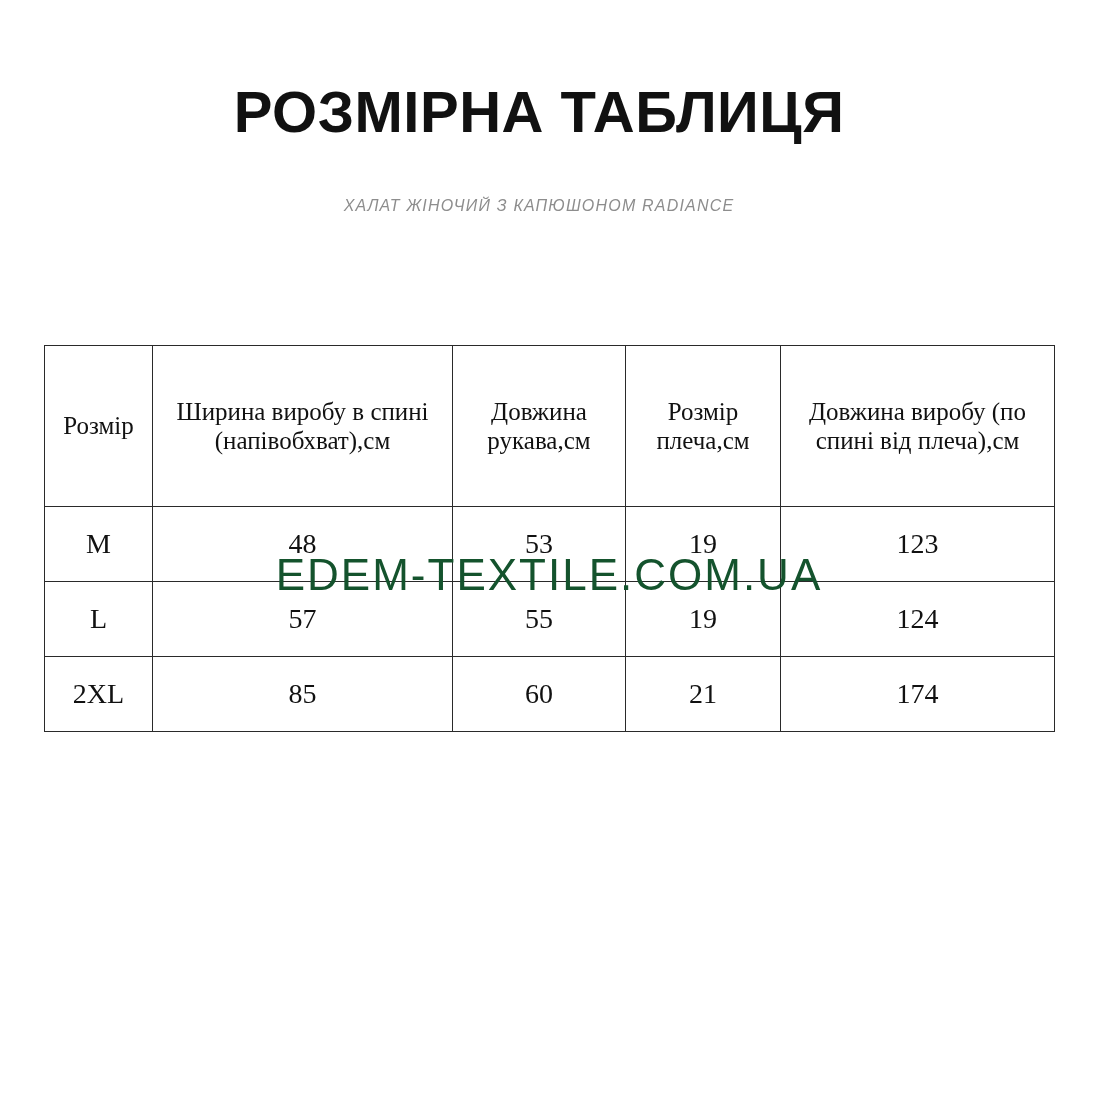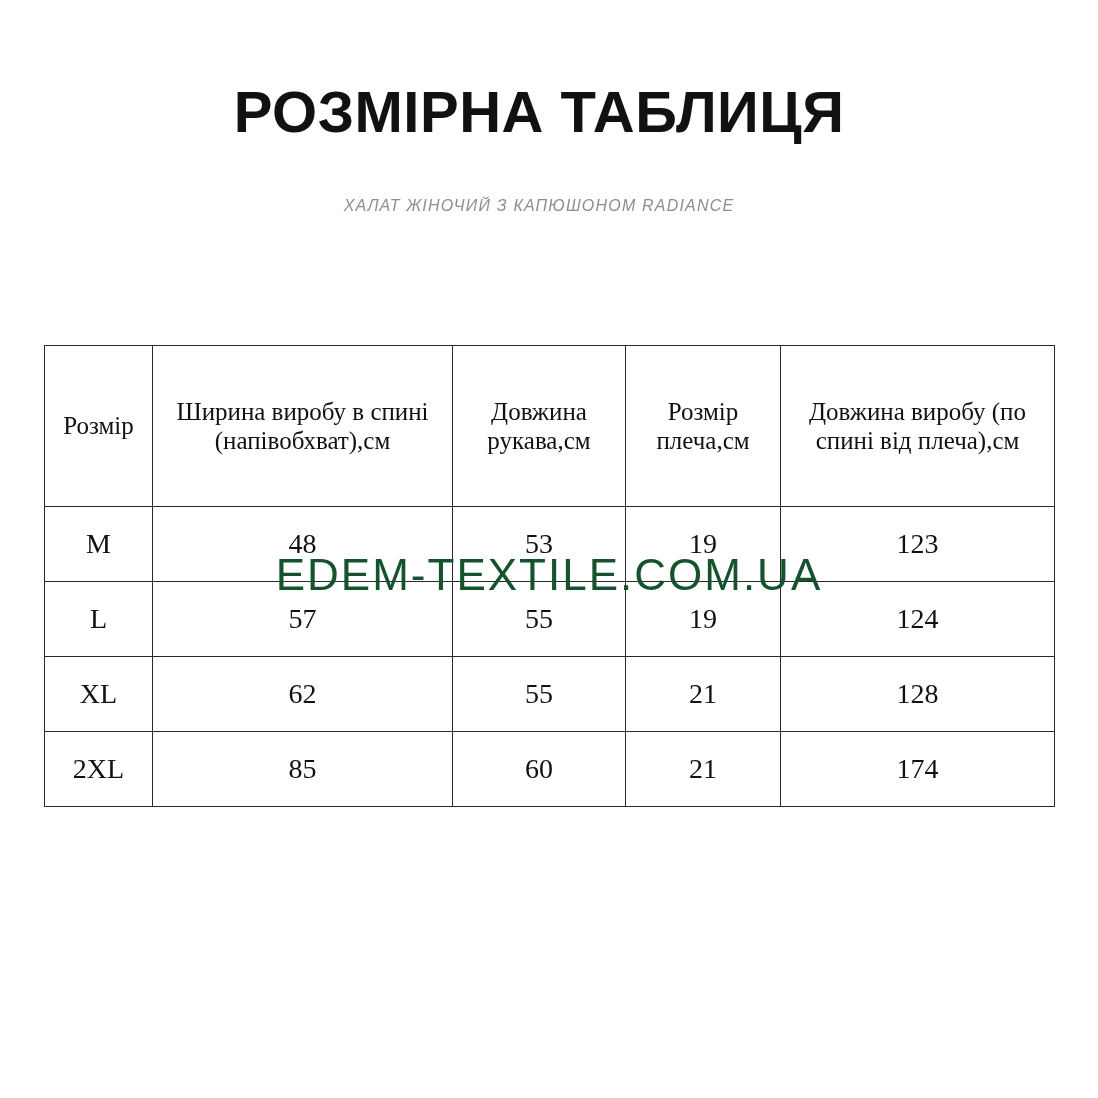--- a/index.html
+++ b/index.html
@@ -135,27 +135,20 @@
           <td>123</td>
         </tr>
         <tr>
           <td>L</td>
           <td>57</td>
           <td>55</td>
           <td>19</td>
           <td>124</td>
         </tr>
         <tr>
-          <td>XL</td>
-          <td>62</td>
-          <td>55</td>
-          <td>21</td>
-          <td>128</td>
-        </tr>
-        <tr>
           <td>2XL</td>
           <td>85</td>
           <td>60</td>
           <td>21</td>
           <td>174</td>
         </tr>
       </tbody>
     </table>
   </div>
 

